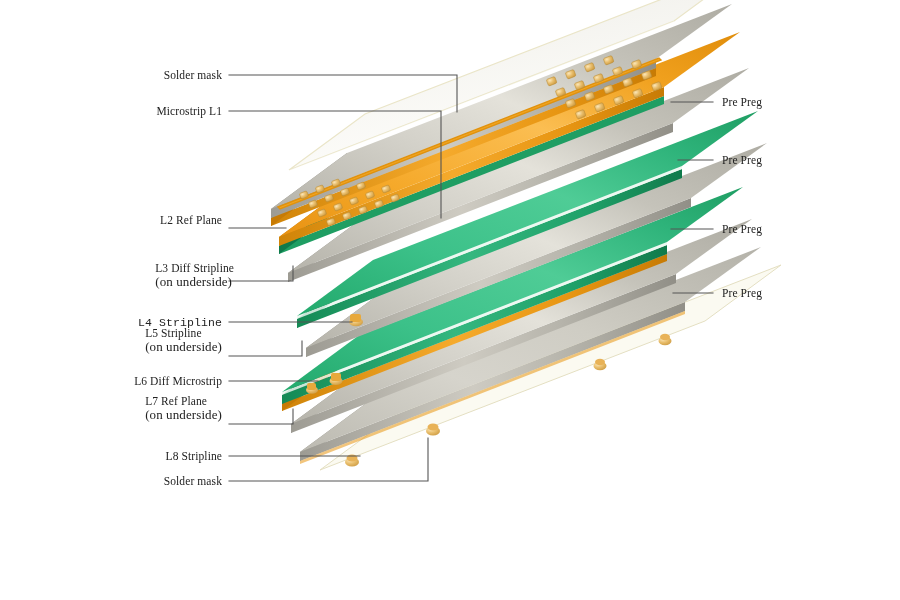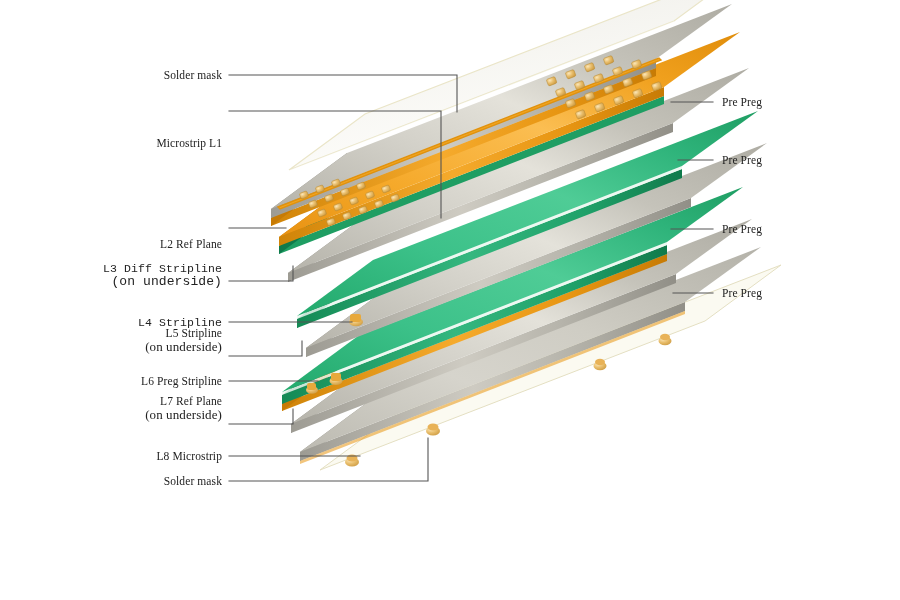--- a/index.html
+++ b/index.html
@@ -30,21 +30,21 @@
   .lbl {
     position: absolute;
     font-family: "Liberation Serif", "DejaVu Serif", serif;
     font-size: 11.5px;
     line-height: 13px;
     color: #222222;
     white-space: pre;
     letter-spacing: 0.1px;
   }
   .lbl.left {
-    text-align: right;
+    text-align: left;
     transform: translate(-100%, -50%);
   }
   .lbl.right {
     text-align: right;
     transform: translate(0, -50%);
   }
   .lbl .sub {
     display: block;
     font-size: 13px;
   }
@@ -294,26 +294,26 @@
 
     <path d="M671,229 L713,229"></path>
 
     <path d="M673,293 L713,293"></path>
   </g>
 </svg>
 </div>
 
 <div id="labels">
     <div class="lbl left" style="left: 222px; top: 75px;"><span>Solder mask</span></div>
-    <div class="lbl left" style="left: 222px; top: 111px; margin-top: 32px;"><span>Microstrip L1</span></div>
-    <div class="lbl left" style="left: 222px; top: 244px;"><span>L2 Ref Plane</span></div>
-    <div class="lbl left" style="left: 222px; top: 275px; font-family: Liberation Mono, monospace;"><span>L3 Diff Stripline</span><span class="sub">(on underside)</span></div>
+    <div class="lbl left" style="left: 222px; top: 111px;"><span>Microstrip L1</span></div>
+    <div class="lbl left" style="left: 222px; top: 220px;"><span>L2 Ref Plane</span></div>
+    <div class="lbl left" style="left: 234px; top: 275px;"><span>L3 Diff Stripline</span><span class="sub">(on underside)</span></div>
     <div class="lbl left" style="left: 222px; top: 322px; font-family: Liberation Mono, monospace;"><span>L4 Stripline</span></div>
     <div class="lbl left" style="left: 222px; top: 340px;"><span>L5 Stripline</span><span class="sub">(on underside)</span></div>
-    <div class="lbl left" style="left: 222px; top: 381px;"><span>L6 Preg Stripline</span></div>
+    <div class="lbl left" style="left: 222px; top: 381px;"><span>L6 Diff Microstrip</span></div>
     <div class="lbl left" style="left: 222px; top: 408px;"><span>L7 Ref Plane</span><span class="sub">(on underside)</span></div>
-    <div class="lbl left" style="left: 222px; top: 456px;"><span>L8 Microstrip</span></div>
+    <div class="lbl left" style="left: 222px; top: 456px;"><span>L8 Stripline</span></div>
     <div class="lbl left" style="left: 222px; top: 481px;"><span>Solder mask</span></div>
     <div class="lbl right" style="left: 722px; top: 102px;"><span>Pre Preg</span></div>
     <div class="lbl right" style="left: 722px; top: 160px;"><span>Pre Preg</span></div>
     <div class="lbl right" style="left: 722px; top: 229px;"><span>Pre Preg</span></div>
     <div class="lbl right" style="left: 722px; top: 293px;"><span>Pre Preg</span></div>
   </div>
 
 </body></html>

